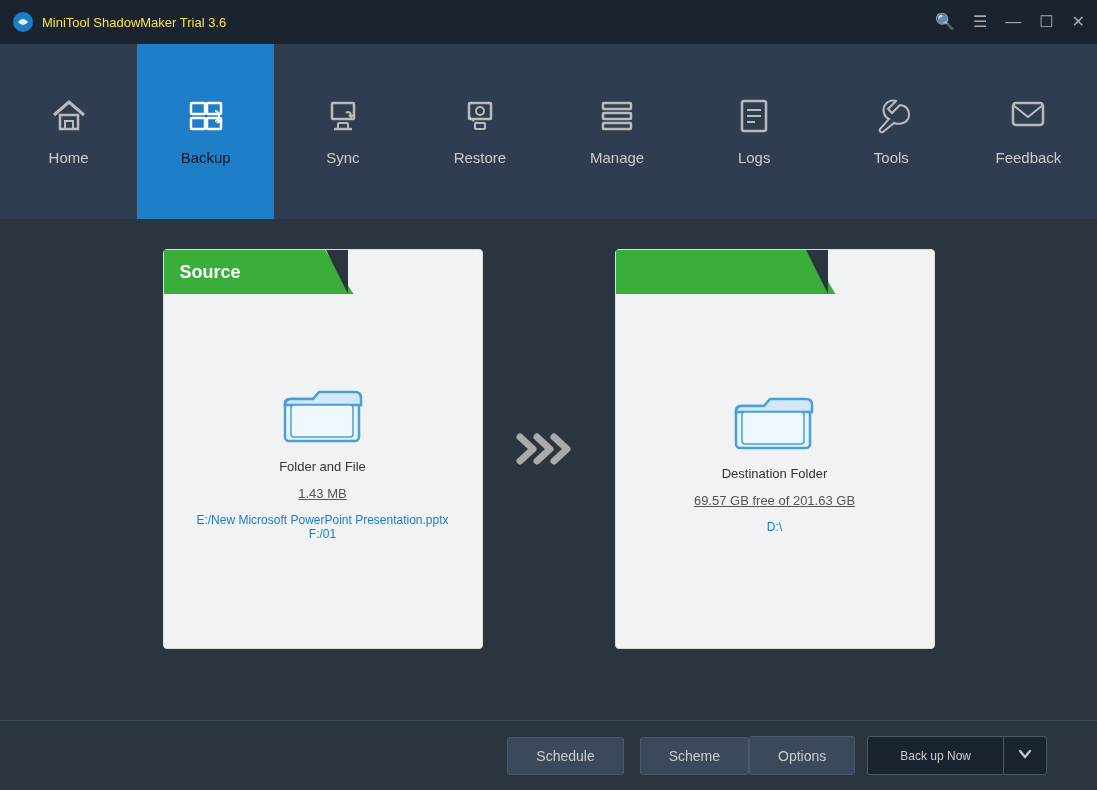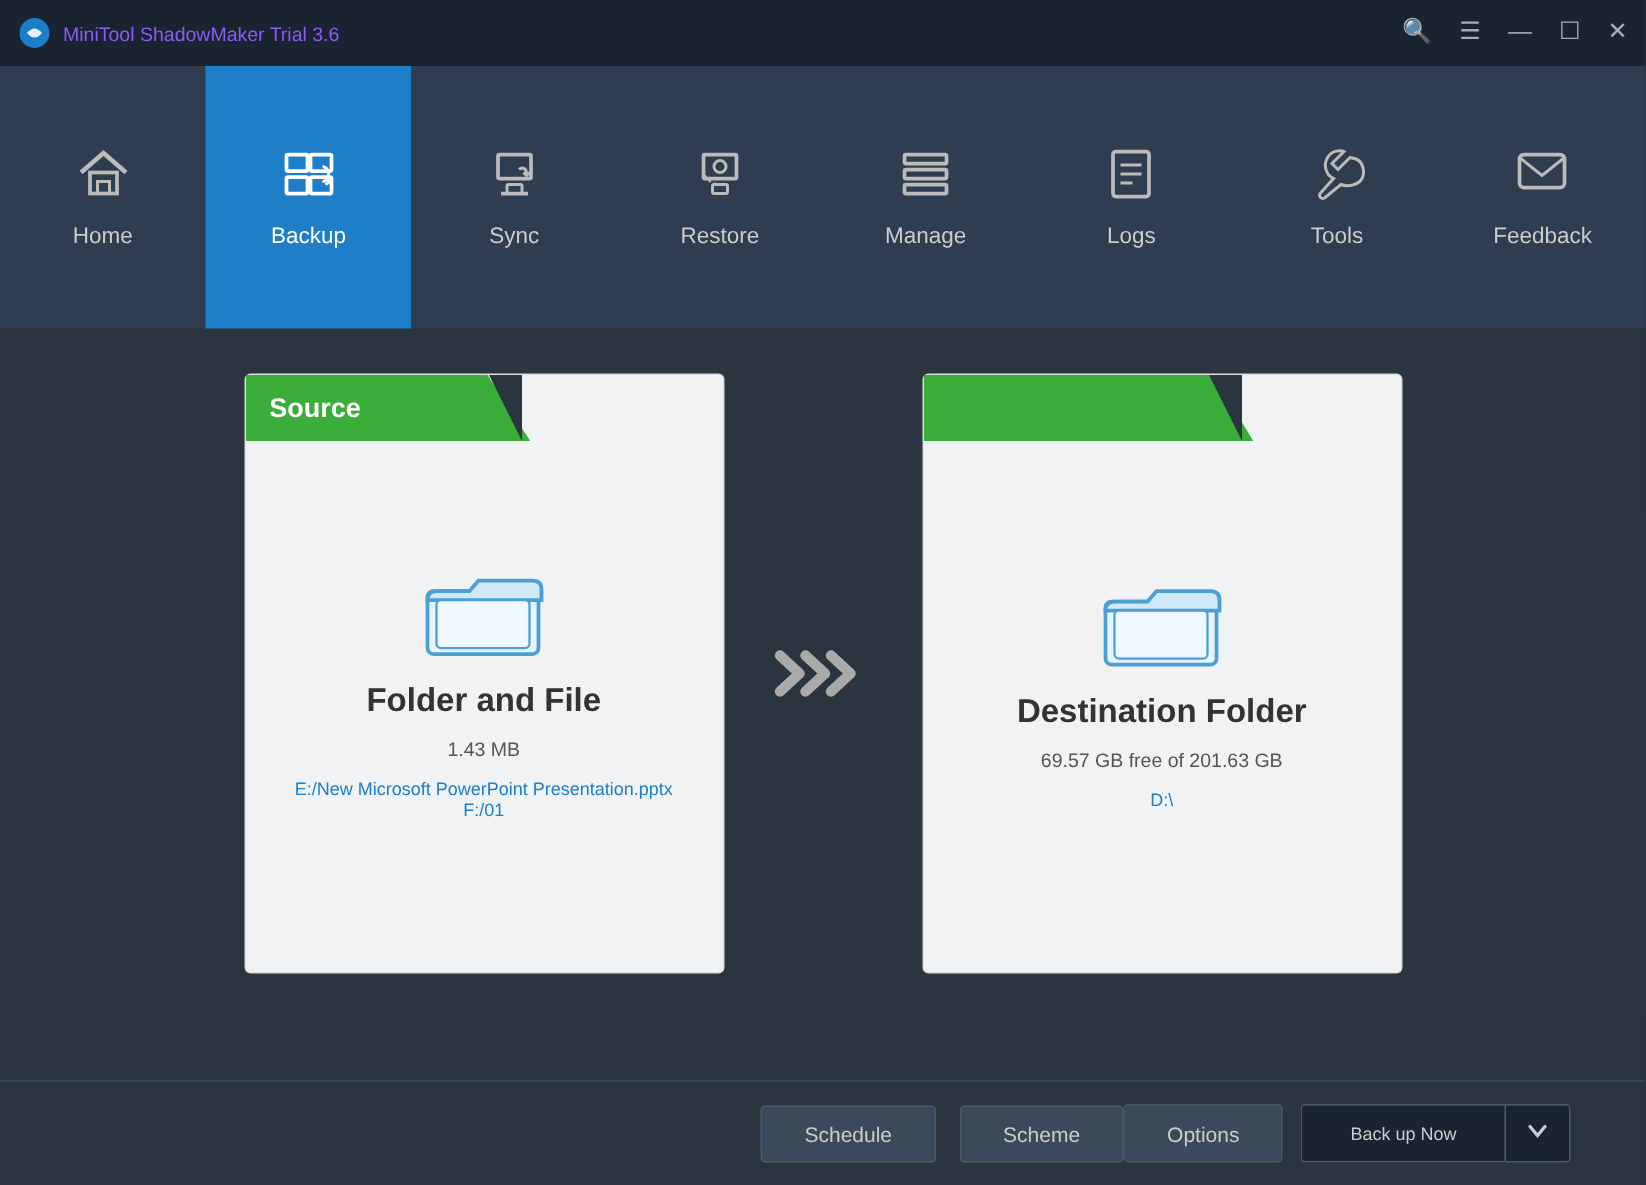--- a/index.html
+++ b/index.html
@@ -24,21 +24,21 @@
     #title-bar-left {
       display: flex;
       align-items: center;
       gap: 8px;
     }
     #app-logo {
       width: 22px;
       height: 22px;
     }
     #app-title {
-      color: #8b5cf6;
+      color: #fde047;
       font-size: 13px;
     }
     #title-bar-controls {
       display: flex;
       gap: 18px;
       align-items: center;
     }
     .title-btn {
       color: #aaa;
       font-size: 16px;
@@ -62,21 +62,21 @@
       width: 141px;
       cursor: pointer;
       color: #ccc;
       font-size: 14px;
       gap: 8px;
       padding: 10px 0;
       position: relative;
     }
     .nav-item.active {
       background: #1e7ec8;
-      color: #ffffff;
+      color: #0f172a;
     }
     .nav-icon {
       font-size: 36px;
       line-height: 1;
     }
     .nav-label {
       font-size: 15px;
     }
 
     
@@ -108,27 +108,28 @@
       align-items: center;
       justify-content: center;
       gap: 12px;
       margin-top: 20px;
     }
     .folder-icon-svg {
       width: 80px;
       height: 70px;
     }
     .card-title {
-      font-size: 22px;
-      font-weight: bold;
+      font-size: 13px;
+      font-weight: normal;
       color: #333;
     }
     .card-size {
       font-size: 13px;
       color: #555;
+      text-decoration: underline;
     }
     .card-path {
       font-size: 12px;
       color: #1a7ec8;
       text-align: center;
       max-width: 280px;
     }
 
     
     #arrow-area {

